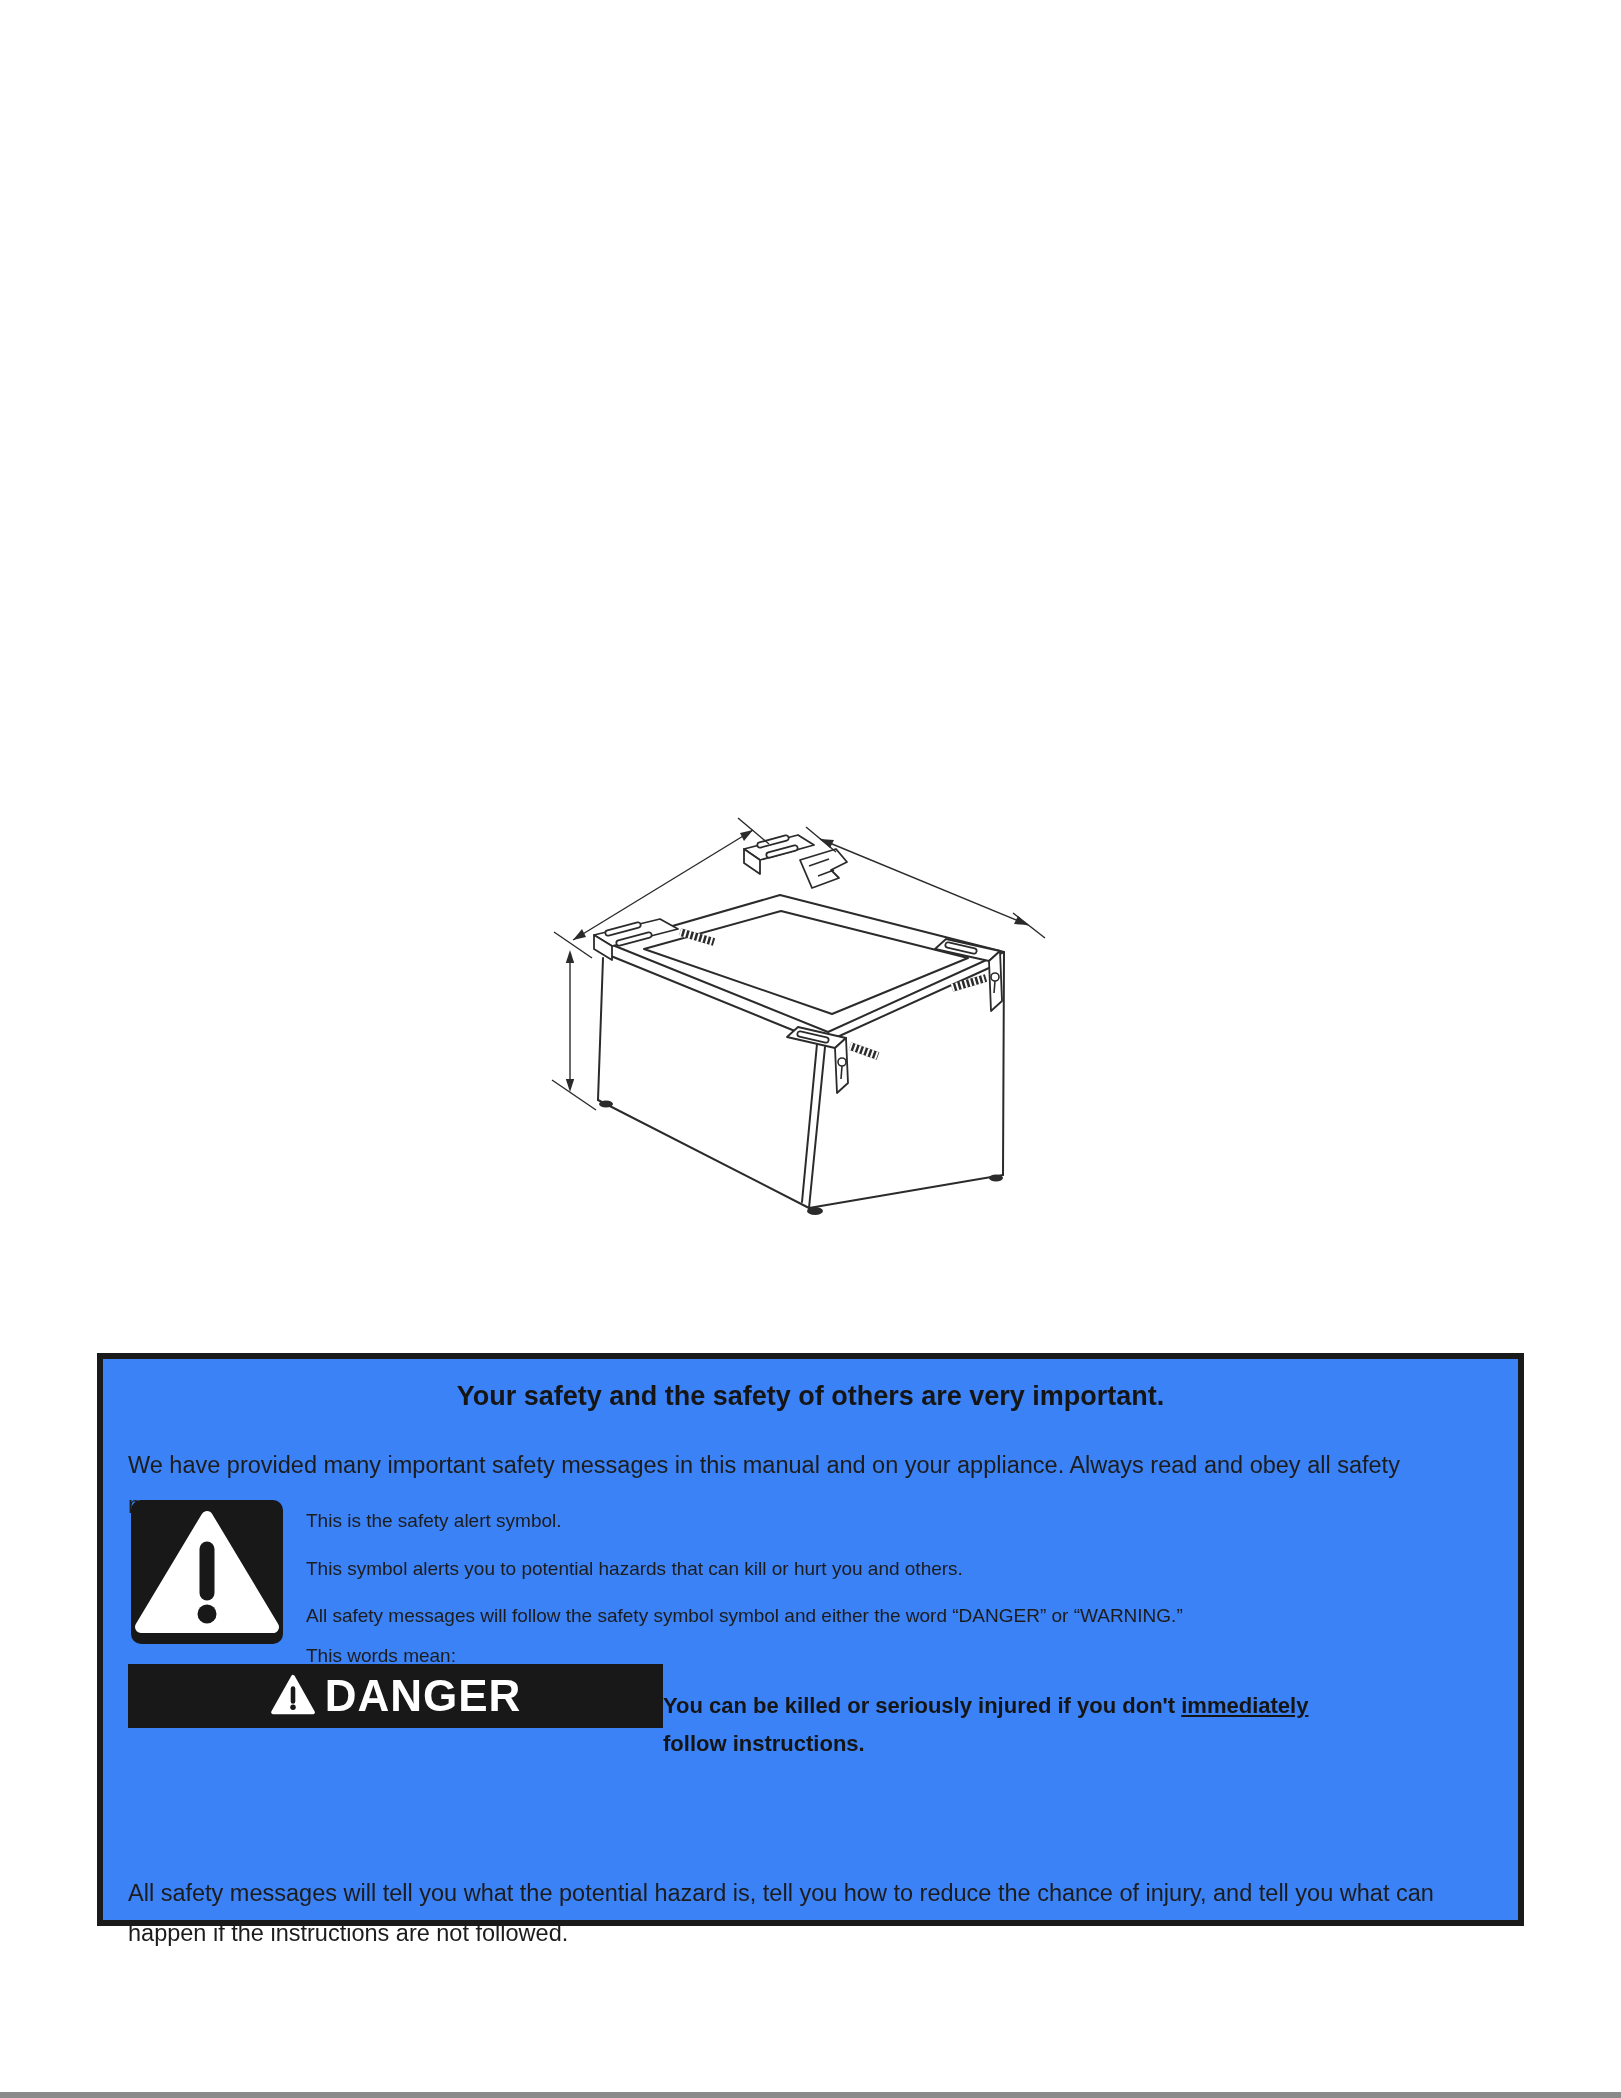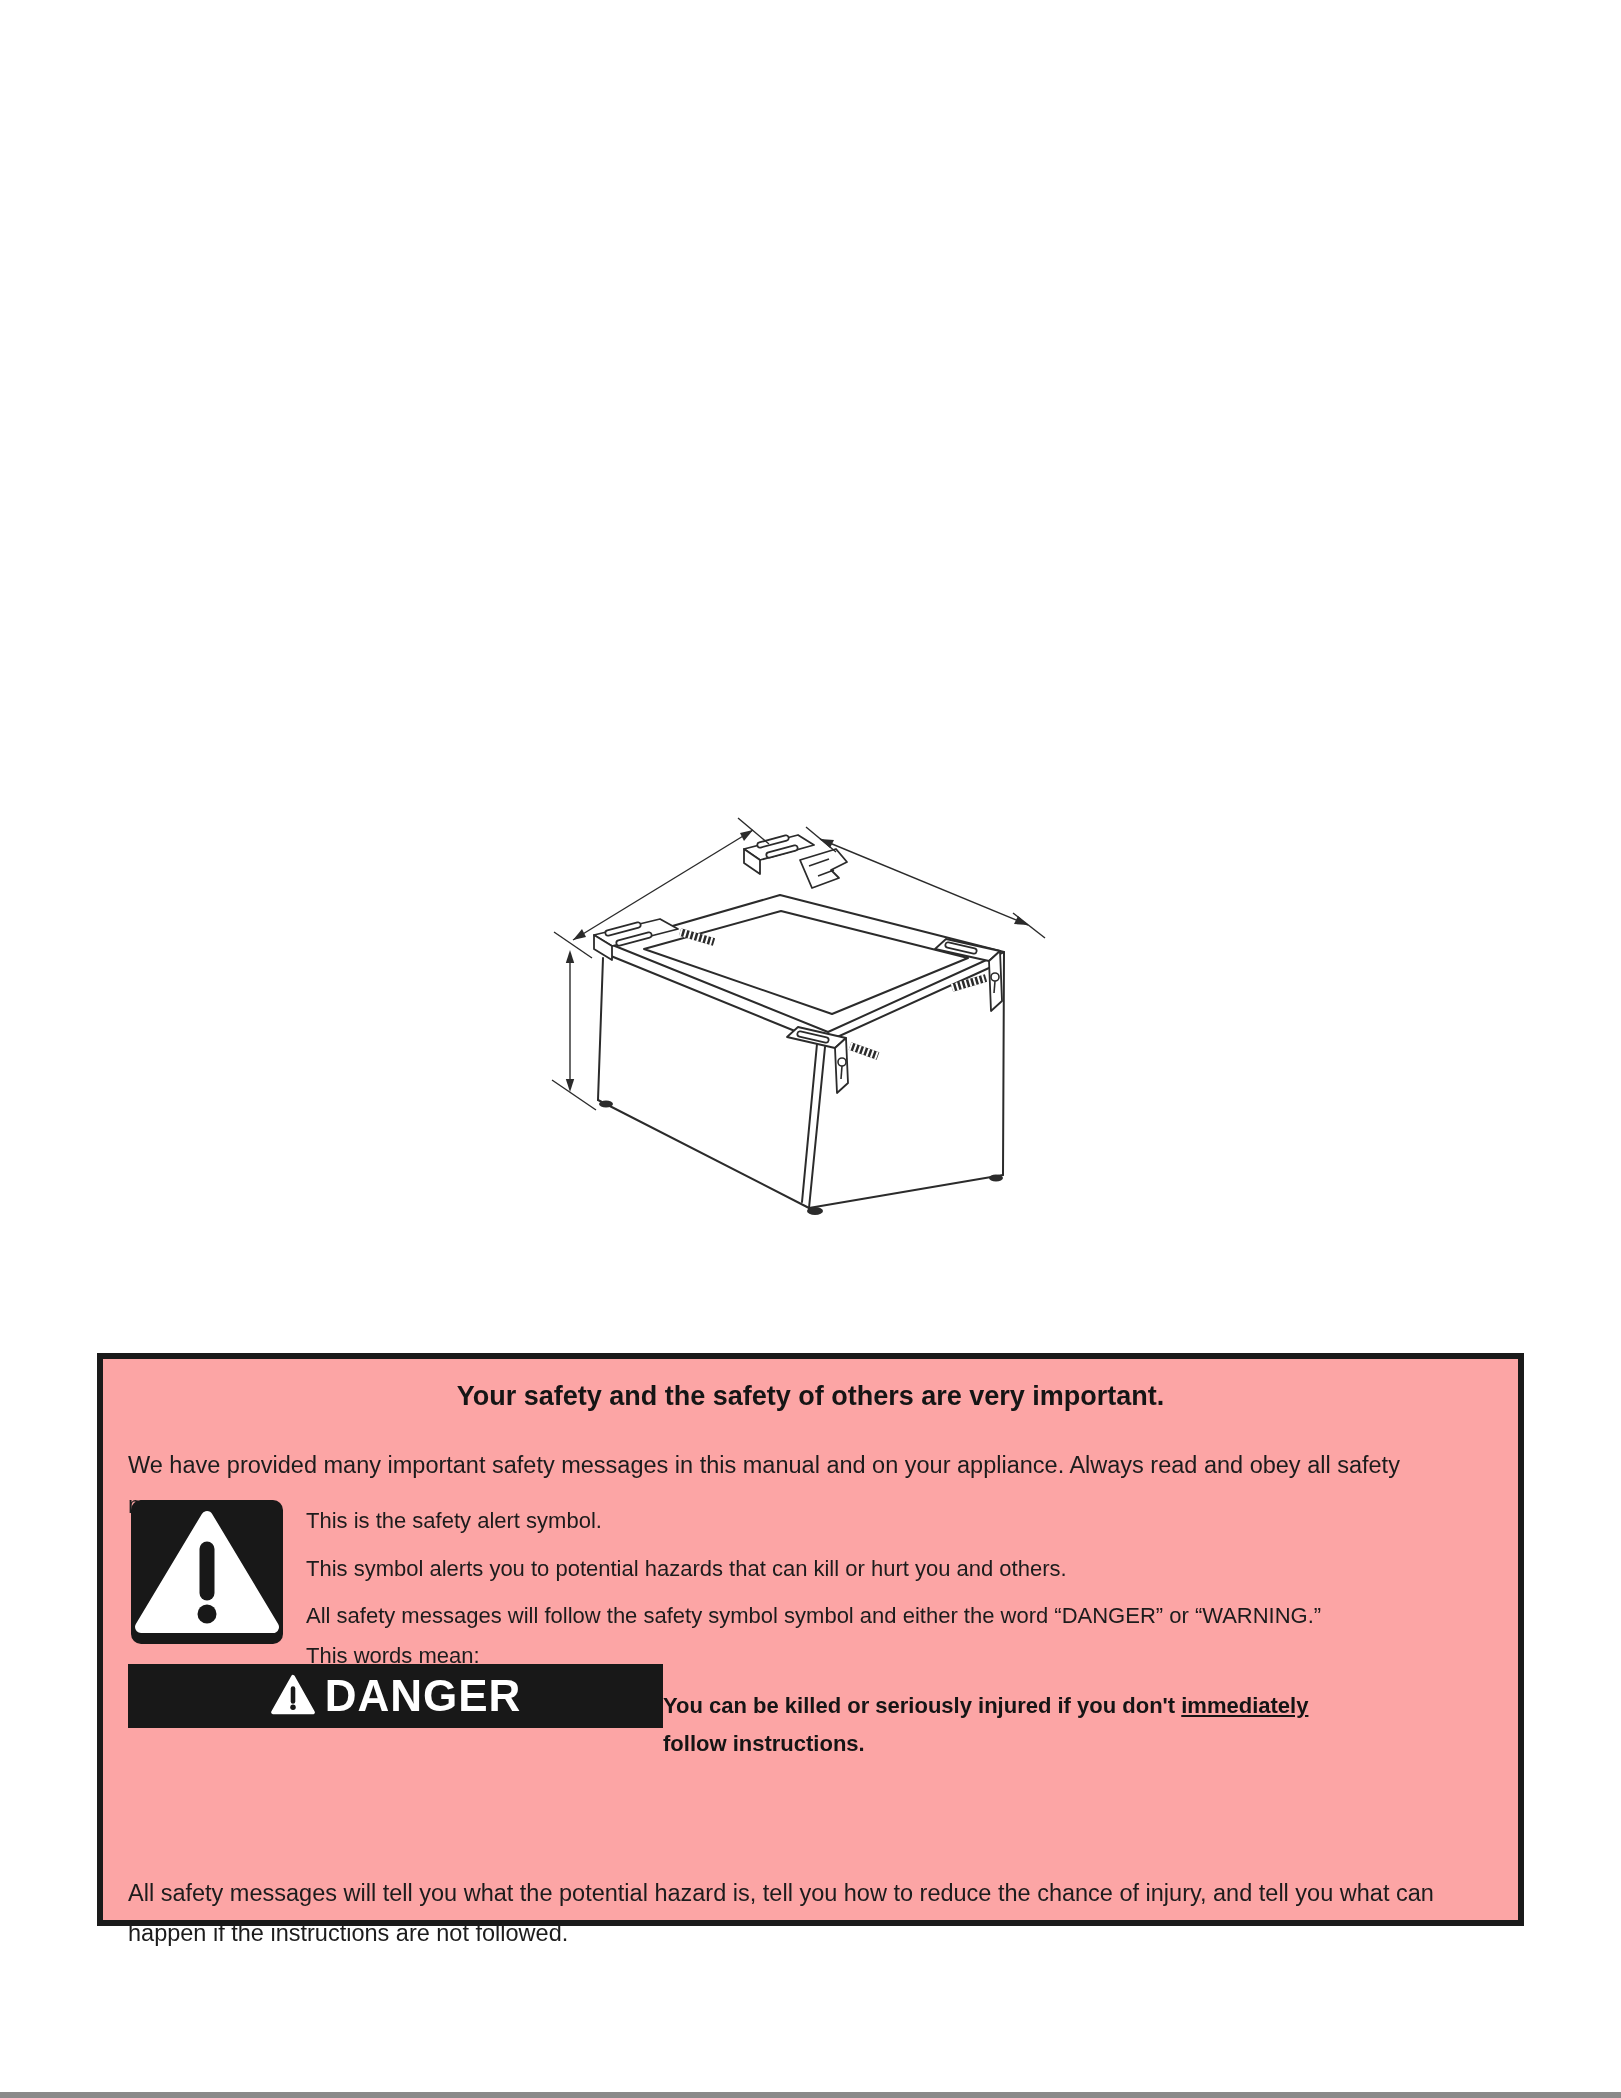--- a/index.html
+++ b/index.html
@@ -9,34 +9,34 @@
     font-family:"Liberation Sans", sans-serif;
     color:#1c1c1c;
     position:relative;
     overflow:hidden;
   }
   .illustration { position:absolute; left:548px; top:792px; width:545px; height:430px; }
   .illustration svg { width:100%; height:100%; display:block; }
 
   .sbox {
     position:absolute; left:97px; top:1353px; width:1427px; height:573px;
-    border:6px solid #1a1a1a; box-sizing:border-box; background:#fca5a5;
+    border:6px solid #1a1a1a; box-sizing:border-box; background:#3b82f6;
   }
   .sbox .title {
     position:absolute; top:22px; left:0; right:0;
     text-align:center; font-size:27px; font-weight:bold; color:#151515;
   }
   .intro {
     position:absolute; top:62px; left:25px; width:1365px;
     font-size:23.5px; line-height:40px;
   }
   .alert-row { position:absolute; top:138px; left:25px; display:flex; }
   .alert-icon { width:158px; height:150px; flex:none; }
   .alert-icon svg { width:100%; height:100%; display:block; }
-  .alert-lines { margin-left:20px; padding-top:4px; font-size:22px; line-height:40px; }
+  .alert-lines { margin-left:20px; padding-top:4px; font-size:19px; line-height:40px; }
   .alert-lines .l1 { margin-bottom:8px; }
   .alert-lines .l2 { margin-bottom:7px; }
 
   .banner-row { position:absolute; left:25px; display:flex; align-items:flex-start; }
   .banner-row.danger { top:305px; }
   .banner-row.warning { top:399px; }
   .banner {
     width:535px; height:64px; background:#181818; color:#ffffff;
     display:flex; align-items:center; justify-content:center; flex:none;
   }

